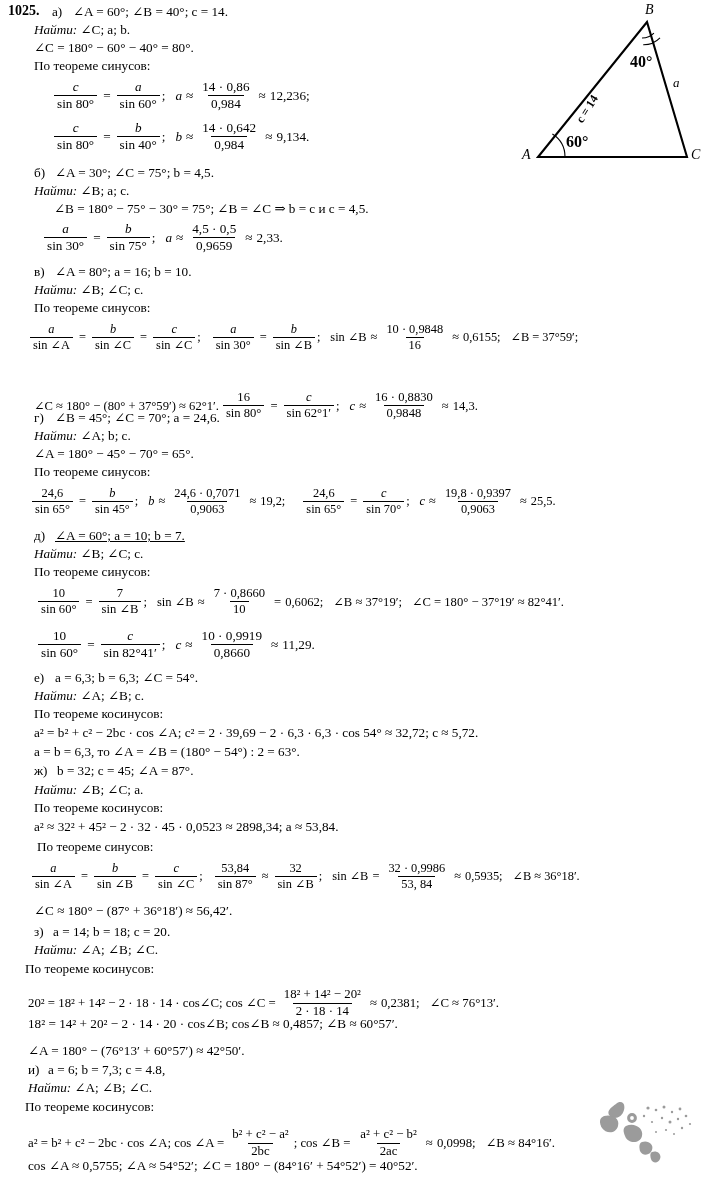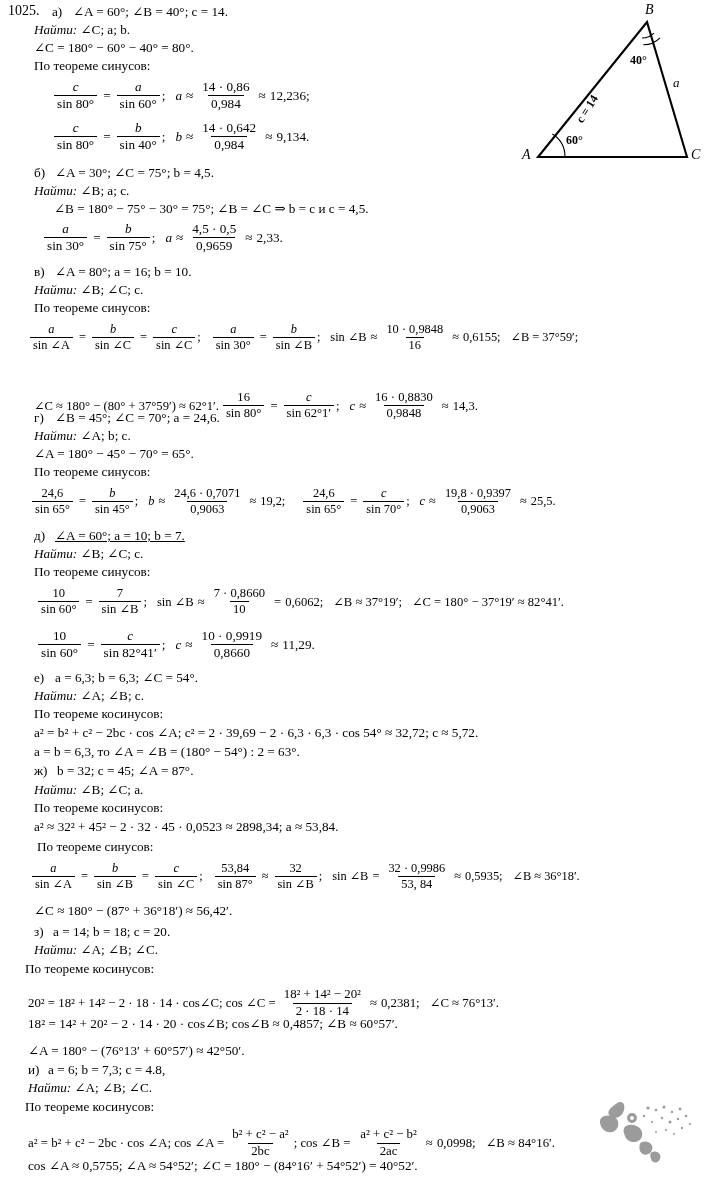--- a/index.html
+++ b/index.html
@@ -6,39 +6,39 @@
   body{
     width:714px;height:1186px;position:relative;overflow:hidden;
     font-family:"Liberation Serif","DejaVu Serif",serif;
     color:#000;
     font-size:13.2px;
   }
   .page{position:relative;width:714px;height:1186px;}
 
   
   .ln{position:absolute;white-space:nowrap;line-height:1;}
-  .bold{font-weight:normal;}
+  .bold{font-weight:bold;}
   .ital{font-style:italic;}
   .mvar{font-style:italic;font-family:"Liberation Serif","DejaVu Serif",serif;}
 
   
   .row{position:absolute;display:flex;align-items:center;white-space:nowrap;line-height:1;}
   .frac{display:inline-flex;flex-direction:column;align-items:center;
         vertical-align:middle;margin:0 2px;line-height:1.06;}
   .frac .num{padding:0 3px 1px 3px;}
   .frac .den{padding:1px 3px 0 3px;border-top:1.3px solid #000;}
   .op{padding:0 4px;}
   .gap{display:inline-block;width:10px;}
   .gapL{display:inline-block;width:16px;}
 
   
   .fig{position:absolute;left:490px;top:0px;width:224px;height:175px;}
   .fig svg{display:block;}
   .figlbl{position:absolute;font-style:italic;font-size:14px;}
-  .figval{position:absolute;font-size:12px;font-weight:bold;}
+  .figval{position:absolute;font-size:16px;font-weight:bold;}
   .rot{position:absolute;font-size:12px;font-weight:bold;
        transform-origin:0 0;}
 
   
   .smudge{position:absolute;pointer-events:none;}
 </style>
 </head>
 <body>
 
 <div class="page">

